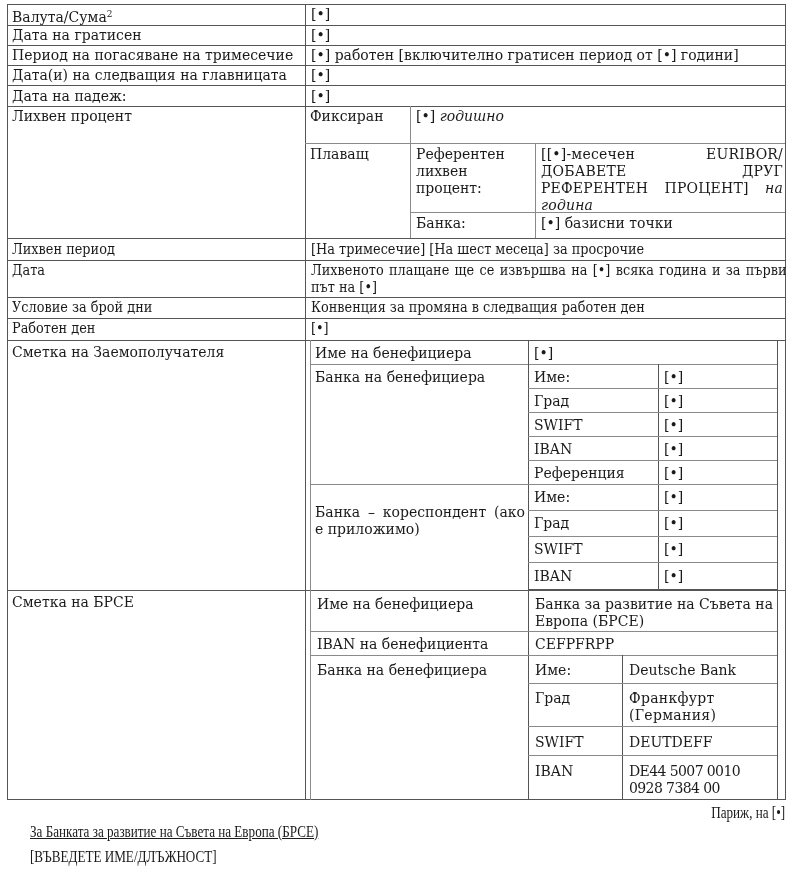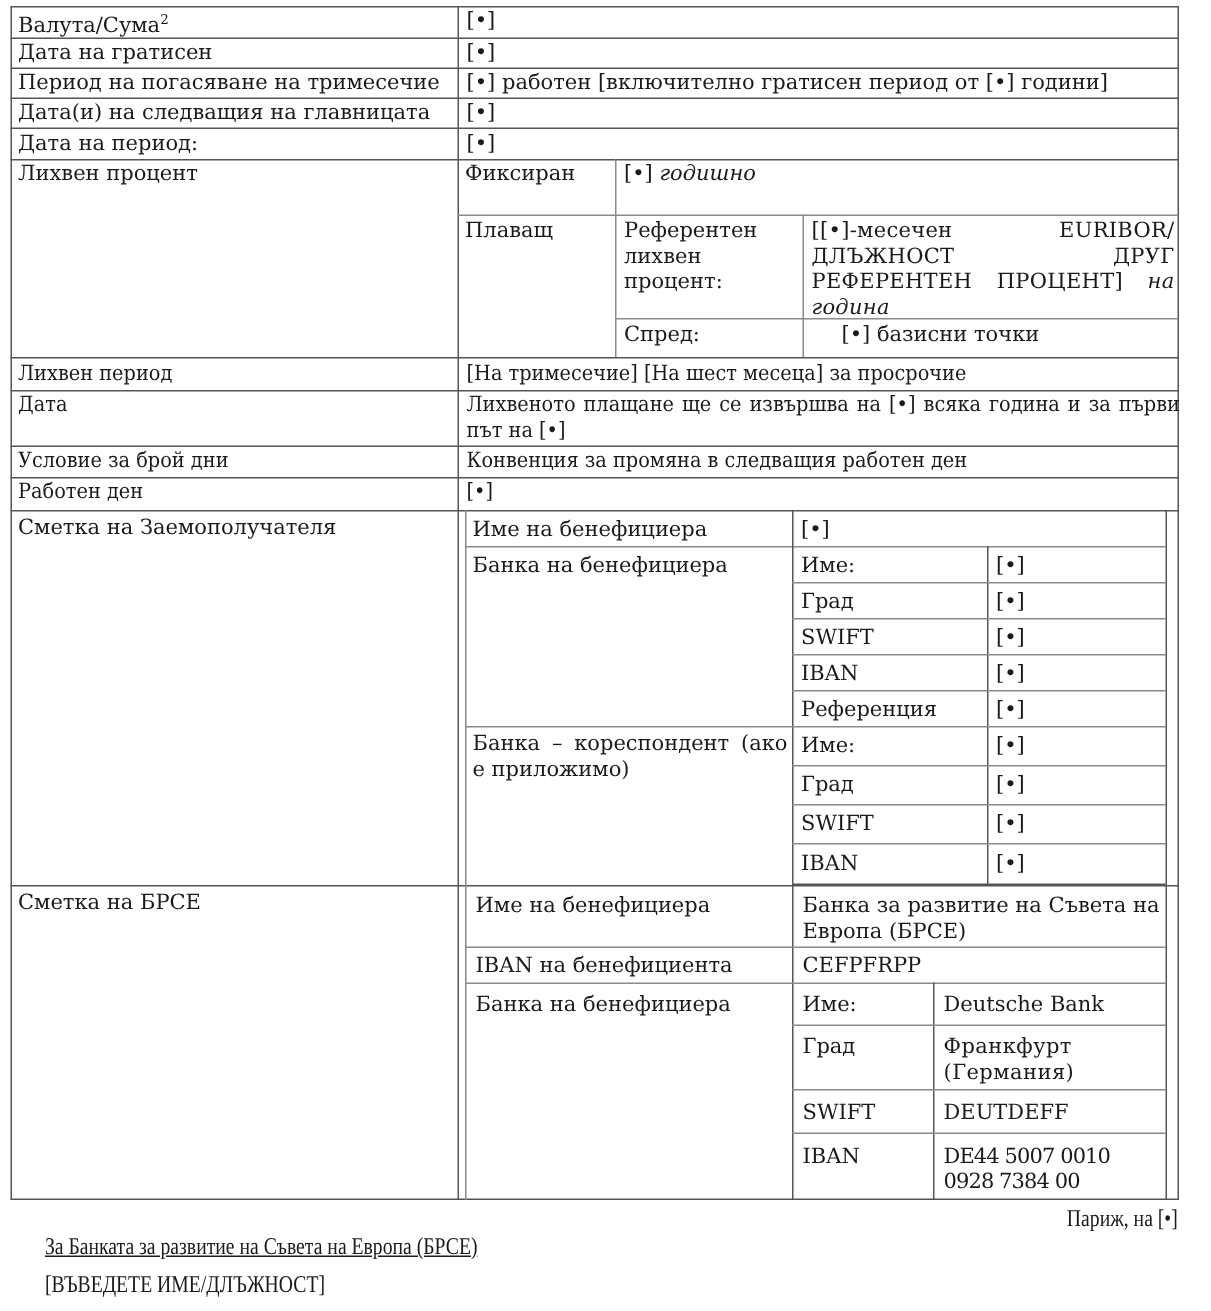--- a/index.html
+++ b/index.html
@@ -78,32 +78,32 @@
 
 <div class="t" style="left:12px; top:27px;">Дата на гратисен</div>
 <div class="t" style="left:311px; top:27px;">[•]</div>
 
 <div class="t" style="left:12px; top:47px;">Период на погасяване на тримесечие</div>
 <div class="t" style="left:311px; top:47px;">[•] работен [включително гратисен период от [•] години]</div>
 
 <div class="t" style="left:12px; top:67px;">Дата(и) на следващия на главницата</div>
 <div class="t" style="left:311px; top:67px;">[•]</div>
 
-<div class="t" style="left:12px; top:88px;">Дата на период:</div>
+<div class="t" style="left:12px; top:88px;">Дата на падеж:</div>
 <div class="t" style="left:311px; top:88px;">[•]</div>
 
 <div class="t" style="left:12px; top:108px;">Лихвен процент</div>
 <div class="t" style="left:310px; top:108px;">Фиксиран</div>
 <div class="t" style="left:416px; top:108px;"><span>[•]</span> <em>годишно</em></div>
 
 <div class="t" style="left:310px; top:146px;">Плаващ</div>
 <div class="w" style="left:416px; top:146px; width:110px;">Референтен лихвен процент:</div>
-<div class="w just" style="left:541px; top:146px; width:242px; letter-spacing:0.2px;"><span>[[•]-месечен EURIBOR/ДЛЪЖНОСТ ДРУГ РЕФЕРЕНТЕН ПРОЦЕНТ]</span> <em>на година</em></div>
-<div class="t" style="left:416px; top:215px;">Спред:</div>
-<div class="t" style="left:541px; top:215px;margin-left:20px;">[•] базисни точки</div>
+<div class="w just" style="left:541px; top:146px; width:242px; letter-spacing:0.2px;"><span>[[•]-месечен EURIBOR/ДОБАВЕТЕ ДРУГ РЕФЕРЕНТЕН ПРОЦЕНТ]</span> <em>на година</em></div>
+<div class="t" style="left:416px; top:215px;">Банка:</div>
+<div class="t" style="left:541px; top:215px;">[•] базисни точки</div>
 
 <div class="t" style="left:12px; top:241px; transform:scaleX(0.92); transform-origin:left top;">Лихвен период</div>
 <div class="t" style="left:311px; top:241px; transform:scaleX(0.92); transform-origin:left top;">[На тримесечие] [На шест месеца] за просрочие</div>
 
 <div class="t" style="left:12px; top:262px; transform:scaleX(0.92); transform-origin:left top;">Дата</div>
 <div class="w just" style="left:311px; top:262px; width:517px; transform:scaleX(0.92); transform-origin:left top;">Лихвеното плащане ще се извършва на [•] всяка година и за първи път на [•]</div>
 
 <div class="t" style="left:12px; top:299px; transform:scaleX(0.92); transform-origin:left top;">Условие за брой дни</div>
 <div class="t" style="left:311px; top:299px; transform:scaleX(0.92); transform-origin:left top;">Конвенция за промяна в следващия работен ден</div>
 
@@ -119,21 +119,21 @@
 <div class="t" style="left:664px; top:369px;">[•]</div>
 <div class="t" style="left:534px; top:393px;">Град</div>
 <div class="t" style="left:664px; top:393px;">[•]</div>
 <div class="t" style="left:534px; top:417px;">SWIFT</div>
 <div class="t" style="left:664px; top:417px;">[•]</div>
 <div class="t" style="left:534px; top:441px;">IBAN</div>
 <div class="t" style="left:664px; top:441px;">[•]</div>
 <div class="t" style="left:534px; top:465px;">Референция</div>
 <div class="t" style="left:664px; top:465px;">[•]</div>
 
-<div class="w just" style="left:315px; top:488px; width:210px;">Банка – кореспондент (ако е приложимо)</div>
+<div class="w just" style="left:315px; top:504px; width:210px;">Банка – кореспондент (ако е приложимо)</div>
 <div class="t" style="left:534px; top:489px;">Име:</div>
 <div class="t" style="left:664px; top:489px;">[•]</div>
 <div class="t" style="left:534px; top:515px;">Град</div>
 <div class="t" style="left:664px; top:515px;">[•]</div>
 <div class="t" style="left:534px; top:541px;">SWIFT</div>
 <div class="t" style="left:664px; top:541px;">[•]</div>
 <div class="t" style="left:534px; top:568px;">IBAN</div>
 <div class="t" style="left:664px; top:568px;">[•]</div>
 
 <div class="t" style="left:12px; top:594px;">Сметка на БРСЕ</div>

